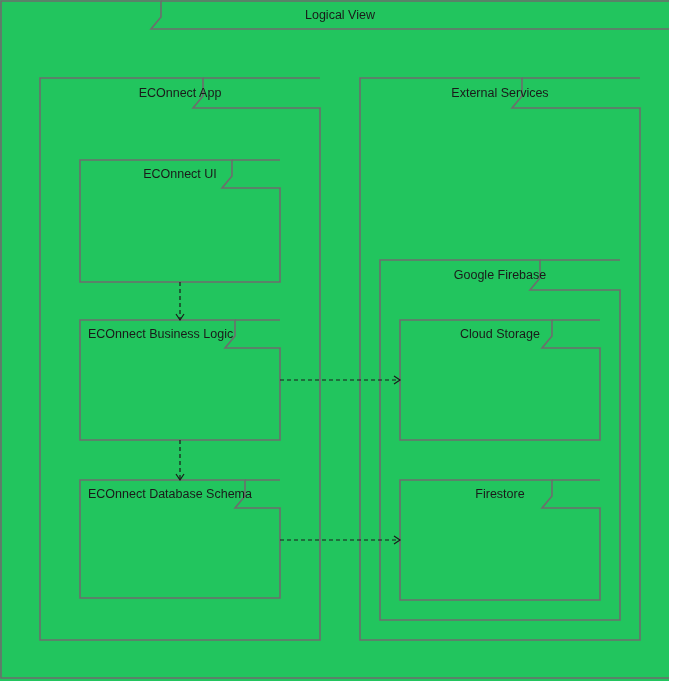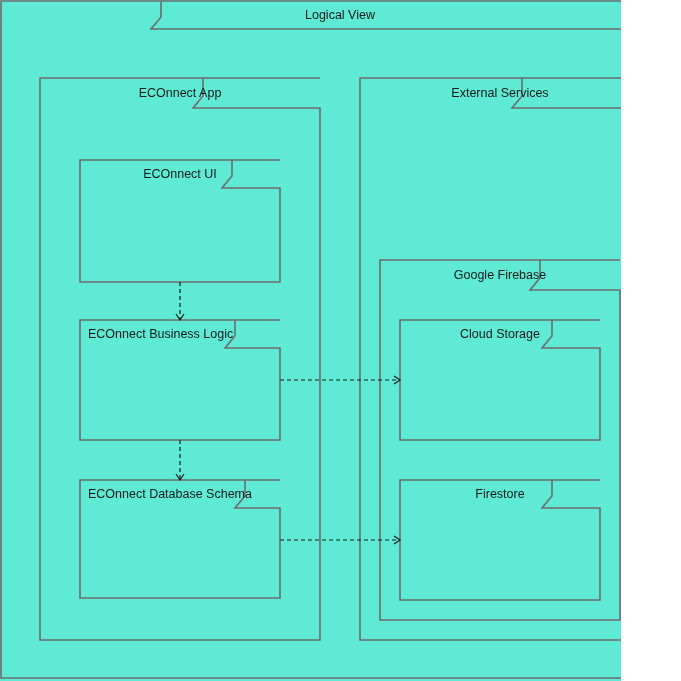--- a/index.html
+++ b/index.html
@@ -9,22 +9,23 @@
     background: #ffffff;
   }
   body {
     font-family: "Liberation Sans", sans-serif;
     -webkit-font-smoothing: antialiased;
   }
   #canvas {
     position: relative;
     width: 621px;
     height: 681px;
-    background: #5eead4;
+    background: #22c55e;
     overflow: hidden;
+    padding-left: 48px;
   }
   #diagram-svg {
     position: absolute;
     top: 0;
     left: 0;
     width: 681px;
     height: 681px;
   }
   .pkg-outline {
     fill: none;

